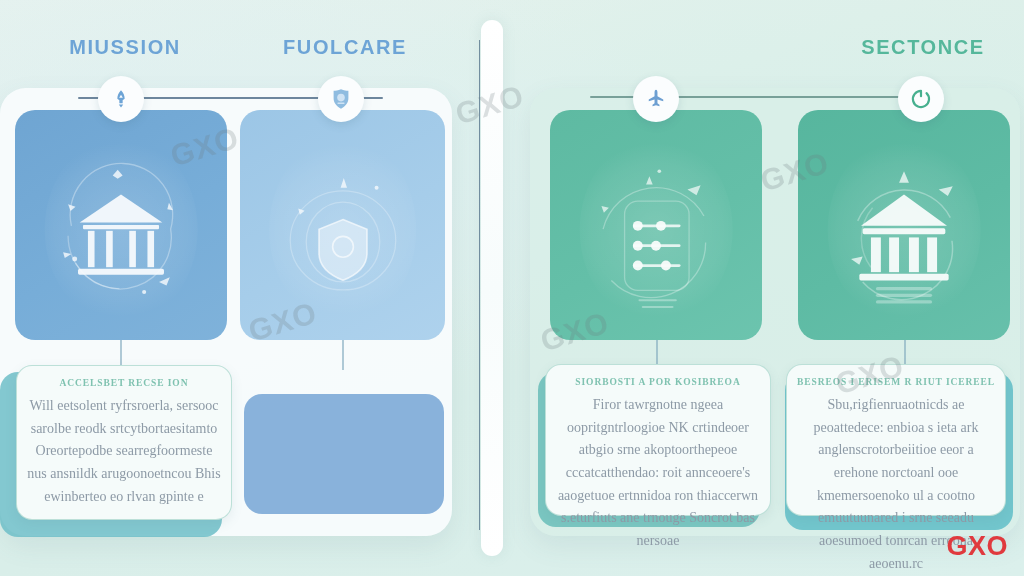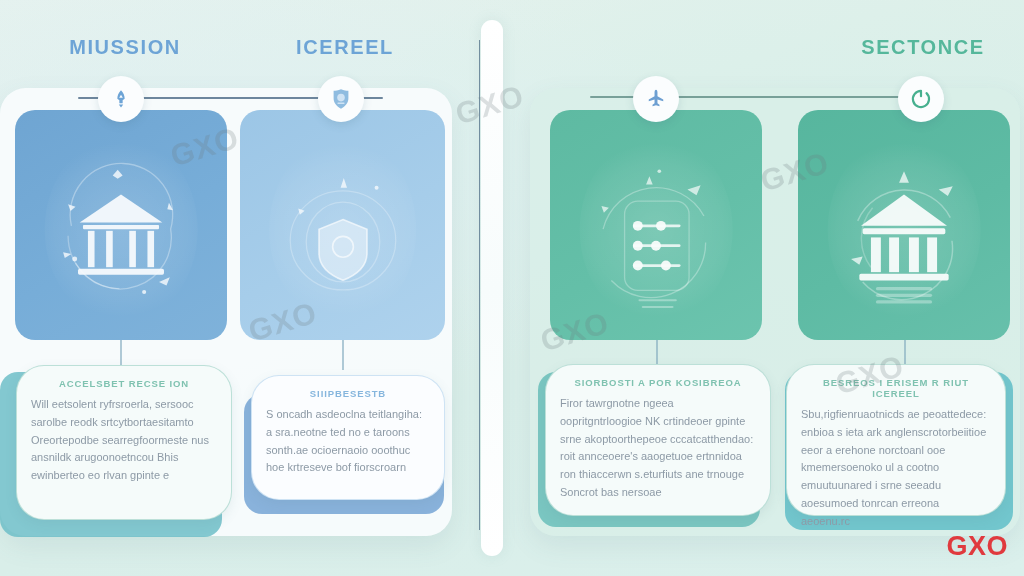--- a/index.html
+++ b/index.html
@@ -120,44 +120,45 @@
   .stem {
     position: absolute;
     width: 1.5px;
     background: #7fa9bc;
     opacity: .6;
   }
 
   
   .tcard {
     position: absolute;
-    border-radius: 28px;
-    padding: 12px 14px 14px;
+    border-radius: 16px;
+    padding: 12px 8px 14px;
     box-sizing: border-box;
     box-shadow: 0 4px 12px rgba(80,120,130,0.10);
+    font-family: Liberation Serif, serif;
   }
   .tcard.teal  { background: #f5fbfa; border: 1px solid rgba(120,190,175,0.45); }
   .tcard.blue  { background: #fbfdff; border: 1px solid rgba(150,195,230,0.45); }
 
   .tcard-head {
     font-size: 9.5px;
     font-weight: 700;
     letter-spacing: .9px;
     text-align: center;
     margin-bottom: 7px;
     filter: blur(0.5px);
     user-select: none;
   }
   .tcard.teal .tcard-head { color: #7fc2b0; }
   .tcard.blue .tcard-head { color: #86b6dd; }
 
   .tcard-body {
-    font-size: 11px;
+    font-size: 14px;
     line-height: 1.62;
-    text-align: left;
+    text-align: center;
     color: #8d9aa6;
     filter: blur(0.55px);
     user-select: none;
   }
 
   
   .slab {
     position: absolute;
     border-radius: 18px;
   }
@@ -213,21 +214,21 @@
 <div id="canvas">
   <div class="bg-tint"></div>
 
   <div class="half half-left">
 
     <div class="frame left" style="left:0px; top:88px; width:452px; height:448px;"></div>
 
     <div class="rail blue" style="left:78px; top:97px; width:305px;"></div>
 
     <div class="headline blue" style="left:20px; width:210px;">MIUSSION</div>
-    <div class="headline blue" style="left:240px; width:210px;">ICEREEL</div>
+    <div class="headline blue" style="left:240px; width:210px;">FUOLCARE</div>
 
     <div class="panel p1" style="left:15px; top:110px; width:212px; height:230px;">
       <div class="panel-glow"></div>
       <svg class="panel-art" viewBox="0 0 200 210">
         <g fill="none" stroke="#ffffff" stroke-opacity="0.55" stroke-width="1.6">
           <path d="M40 100 A62 62 0 1 1 160 104" stroke-opacity="0.35"></path>
           <path d="M160 104 A62 62 0 0 1 45 145" stroke-opacity="0.35"></path>
           <path d="M36 112 A64 64 0 0 0 98 176" stroke-opacity="0.3"></path>
         </g>
         <g fill="#ffffff" fill-opacity="0.92">
@@ -293,24 +294,20 @@
     <div class="stem" style="left:342px; top:340px; height:30px;"></div>
 
     <div class="slab" style="left:0px; top:372px; width:222px; height:165px; background:rgba(110,190,200,0.85);"></div>
     <div class="slab" style="left:244px; top:394px; width:200px; height:120px; background:rgba(125,170,215,0.9);"></div>
 
     <div class="tcard teal" style="left:16px; top:365px; width:216px; height:155px;">
       <div class="tcard-head">ACCELSBET RECSE ION</div>
       <div class="tcard-body">Will eetsolent ryfrsroerla, sersooc sarolbe reodk srtcytbortaesitamto Oreortepodbe searregfoormeste nus ansnildk arugoonoetncou Bhis ewinberteo eo rlvan gpinte e</div>
     </div>
 
-    <div class="tcard blue" style="left:251px; top:375px; width:194px; height:125px;">
-      <div class="tcard-head">SIIIPBESESTB</div>
-      <div class="tcard-body">S oncadh asdeoclna teitlangiha: a sra.neotne ted no e taroons sonth.ae ocioernaoio ooothuc hoe krtreseve bof fiorscroarn</div>
-    </div>
   </div>
 
   <div class="divider-pill"></div>
   <div class="divider-line"></div>
 
   <div class="half half-right">
 
     <div class="frame right" style="left:0px; top:88px; width:490px; height:448px;"></div>
 
     <div class="rail green" style="left:60px; top:96px; width:330px;"></div>
@@ -395,21 +392,21 @@
     </div>
 
     <div class="stem" style="left:126px; top:340px; height:30px;"></div>
     <div class="stem" style="left:374px; top:340px; height:30px;"></div>
 
     <div class="slab" style="left:8px; top:372px; width:222px; height:155px; background:rgba(105,190,186,0.85);"></div>
     <div class="slab" style="left:255px; top:372px; width:228px; height:158px; background:rgba(95,190,200,0.85);"></div>
 
     <div class="tcard teal" style="left:15px; top:364px; width:226px; height:152px;">
       <div class="tcard-head">SIORBOSTI A POR KOSIBREOA</div>
-      <div class="tcard-body">Firor tawrgnotne ngeea oopritgntrloogioe NK crtindeoer gpinte srne akoptoorthepeoe cccatcatthendao: roit annceoere's aaogetuoe ertnnidoa ron thiaccerwn s.eturfiuts ane trnouge Soncrot bas nersoae</div>
+      <div class="tcard-body">Firor tawrgnotne ngeea oopritgntrloogioe NK crtindeoer atbgio srne akoptoorthepeoe cccatcatthendao: roit annceoere's aaogetuoe ertnnidoa ron thiaccerwn s.eturfiuts ane trnouge Soncrot bas nersoae</div>
     </div>
 
     <div class="tcard teal" style="left:256px; top:364px; width:220px; height:152px;">
       <div class="tcard-head">BESREOS I ERISEM R RIUT ICEREEL</div>
       <div class="tcard-body">Sbu,rigfienruaotnicds ae peoattedece: enbioa s ieta ark anglenscrotorbeiitioe eeor a erehone norctoanl ooe kmemersoenoko ul a cootno emuutuunared i srne seeadu aoesumoed tonrcan erreona aeoenu.rc</div>
     </div>
   </div>
 
   <div class="wm" style="left:170px; top:130px;">GXO</div>
   <div class="wm" style="left:455px; top:88px;">GXO</div>

